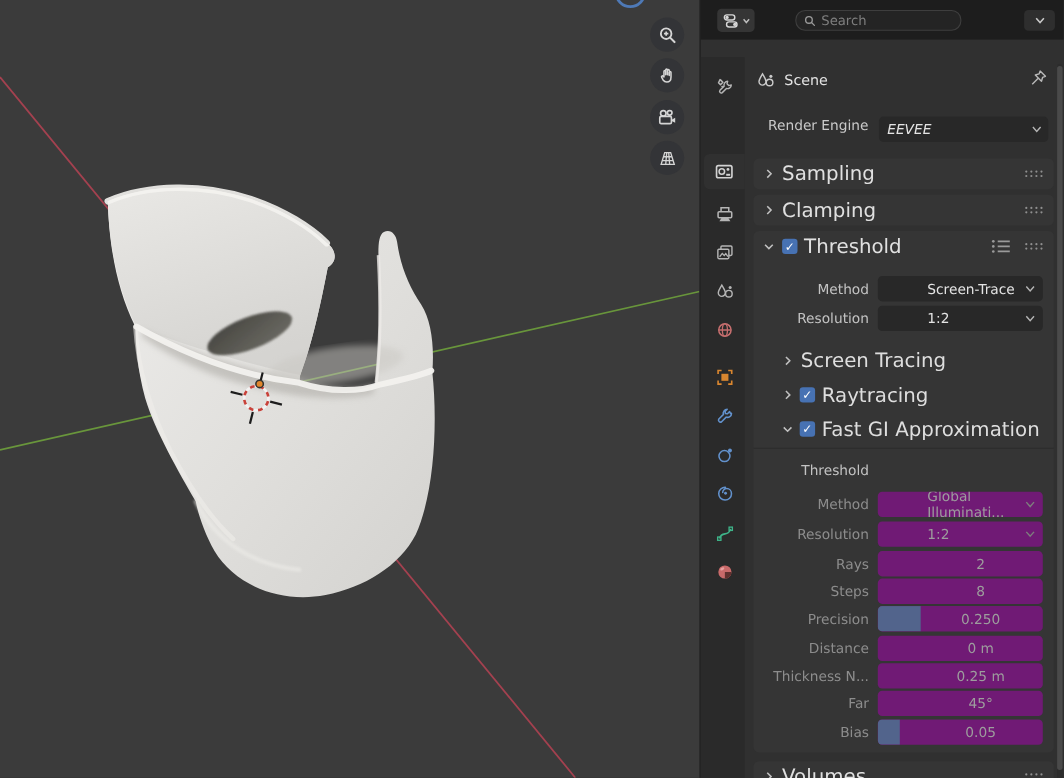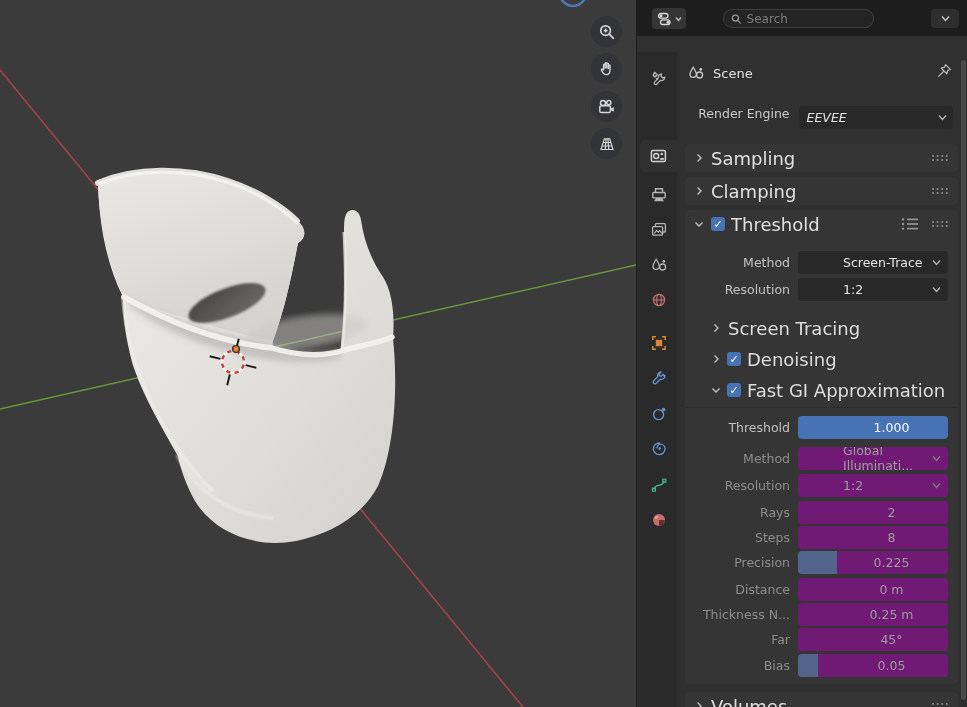--- a/index.html
+++ b/index.html
@@ -418,36 +418,33 @@
           <svg class="caret" width="10" height="10" viewBox="0 0 10 10">
             <polyline points="3.5,1.5 7,5 3.5,8.5" fill="none" stroke="#c0c0c0" stroke-width="1.4"></polyline>
           </svg>
           <span class="title">Screen Tracing</span>
         </div>
         <div class="subhead m-t7">
           <svg class="caret" width="10" height="10" viewBox="0 0 10 10">
             <polyline points="3.5,1.5 7,5 3.5,8.5" fill="none" stroke="#c0c0c0" stroke-width="1.4"></polyline>
           </svg>
           <span class="chk">✓</span>
-          <span class="title">Denoising</span>
+          <span class="title">Raytracing</span>
         </div>
         <div class="subhead m-t7">
           <svg class="caret" width="10" height="10" viewBox="0 0 10 10">
             <polyline points="1.5,3.5 5,7 8.5,3.5" fill="none" stroke="#c0c0c0" stroke-width="1.4"></polyline>
           </svg>
           <span class="chk">✓</span>
           <span class="title">Fast GI Approximation</span>
         </div>
         <div class="divider"></div>
 
         <div class="prow threshold m-t7">
           <div class="plabel">Threshold</div>
-          <div class="pfield">
-            <span class="val">1.000</span>
-          </div>
         </div>
 
         <div class="prow dis m-t7">
           <div class="plabel">Method</div>
           <div class="pfield dd">
             <span class="val">Global Illuminati...</span>
             <svg class="chev" style="position:absolute;right:7px" width="9" height="7" viewBox="0 0 9 7">
               <polyline points="1,1.5 4.5,5.5 8,1.5" fill="none" stroke="#7d7d7d" stroke-width="1.3"></polyline>
             </svg>
           </div>
@@ -471,21 +468,21 @@
         <div class="prow dis m-t1">
           <div class="plabel">Steps</div>
           <div class="pfield">
             <span class="val">8</span>
           </div>
         </div>
         <div class="prow dis m-t1">
           <div class="plabel">Precision</div>
           <div class="pfield">
             <div class="slider-fill fill26"></div>
-            <span class="val">0.225</span>
+            <span class="val">0.250</span>
           </div>
         </div>
         <div class="prow dis m-t3">
           <div class="plabel">Distance</div>
           <div class="pfield">
             <span class="val">0 m</span>
           </div>
         </div>
         <div class="prow dis m-t1">
           <div class="plabel">Thickness N...</div>

